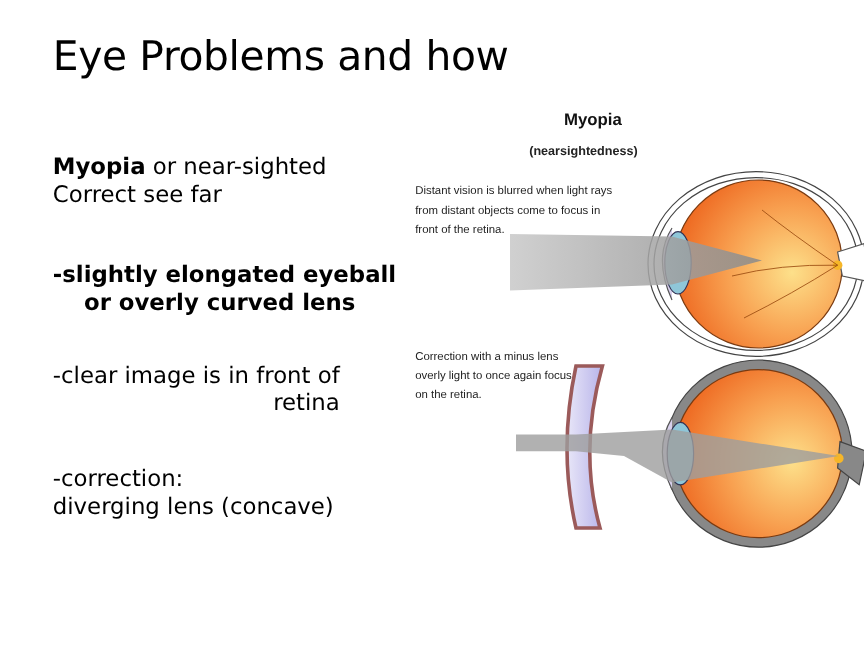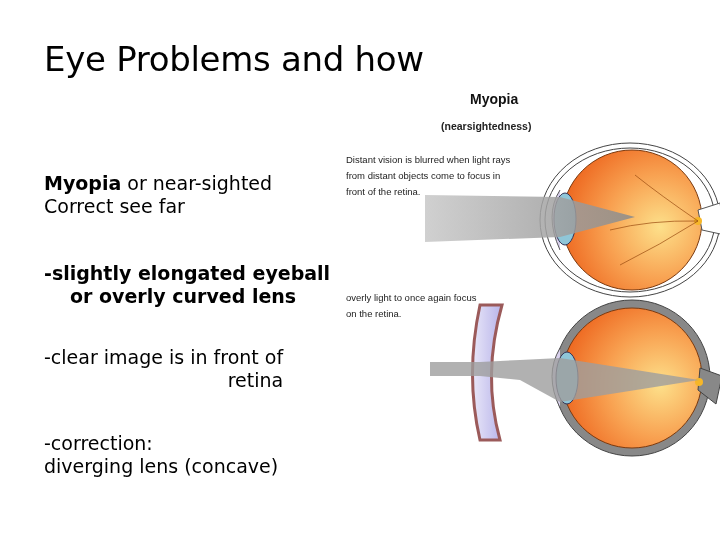--- a/index.html
+++ b/index.html
@@ -1,18 +1,18 @@
 <!DOCTYPE html>
 <html><head>
   <meta charset="utf-8">
   <style>
     html, body { margin:0; padding:0; }
     body { width:720px; height:540px; background:#ffffff; position:relative; overflow:hidden; font-family:"DejaVu Sans", sans-serif; color:#000; }
-    .title { position:absolute; left:44px; top:26px; width:400px; font-size:34px; line-height:42px; font-weight:normal; letter-spacing:-0.3px;margin-top:12px; }
-    .body-text { position:absolute; left:44px; font-size:19px; line-height:23px;margin-top:44px; }
+    .title { position:absolute; left:44px; top:26px; width:400px; font-size:34px; line-height:42px; font-weight:normal; letter-spacing:-0.3px; }
+    .body-text { position:absolute; left:44px; font-size:19px; line-height:23px; }
     .indent { padding-left:26px; }
     .b1 { top:128px; }
     .b2 { top:218px;font-weight:bold; }
     .b3 { top:302px;text-align:right; }
     .b4 { top:388px; }
     .bold { font-weight:bold; }
     .fig-title { position:absolute; left:470px; top:91px; font-family:"Liberation Sans", sans-serif; font-weight:bold; font-size:14px; color:#111; }
     .fig-sub { position:absolute; left:441px; top:120px; font-family:"Liberation Sans", sans-serif; font-weight:bold; font-size:10.5px; color:#222; }
     .fig-cap { position:absolute; left:346px; font-family:Liberation Sans, sans-serif; font-size:9.5px; line-height:16px; color:#222; width:170px; }
     .cap1 { top:152px; }
@@ -49,20 +49,21 @@
 <div class="fig-title">Myopia</div>
 <div class="fig-sub">(nearsightedness)</div>
 
 <div class="fig-cap cap1">
   <div>Distant vision is blurred when light rays</div>
   <div>from distant objects come to focus in</div>
   <div>front of the retina.</div>
 </div>
 
 <div class="fig-cap cap2">
+  <div>Correction with a minus lens</div>
   <div>overly light to once again focus</div>
   <div>on the retina.</div>
 </div>
 
 <svg class="eye" style="left:420px;top:135px" width="300" height="165" viewBox="0 0 300 165">
   <defs>
     <radialGradient id="eg1" cx="70%" cy="55%" r="70%">
       <stop offset="0%" stop-color="#fde08a"></stop>
       <stop offset="55%" stop-color="#f8a050"></stop>
       <stop offset="100%" stop-color="#ee6a22"></stop>

